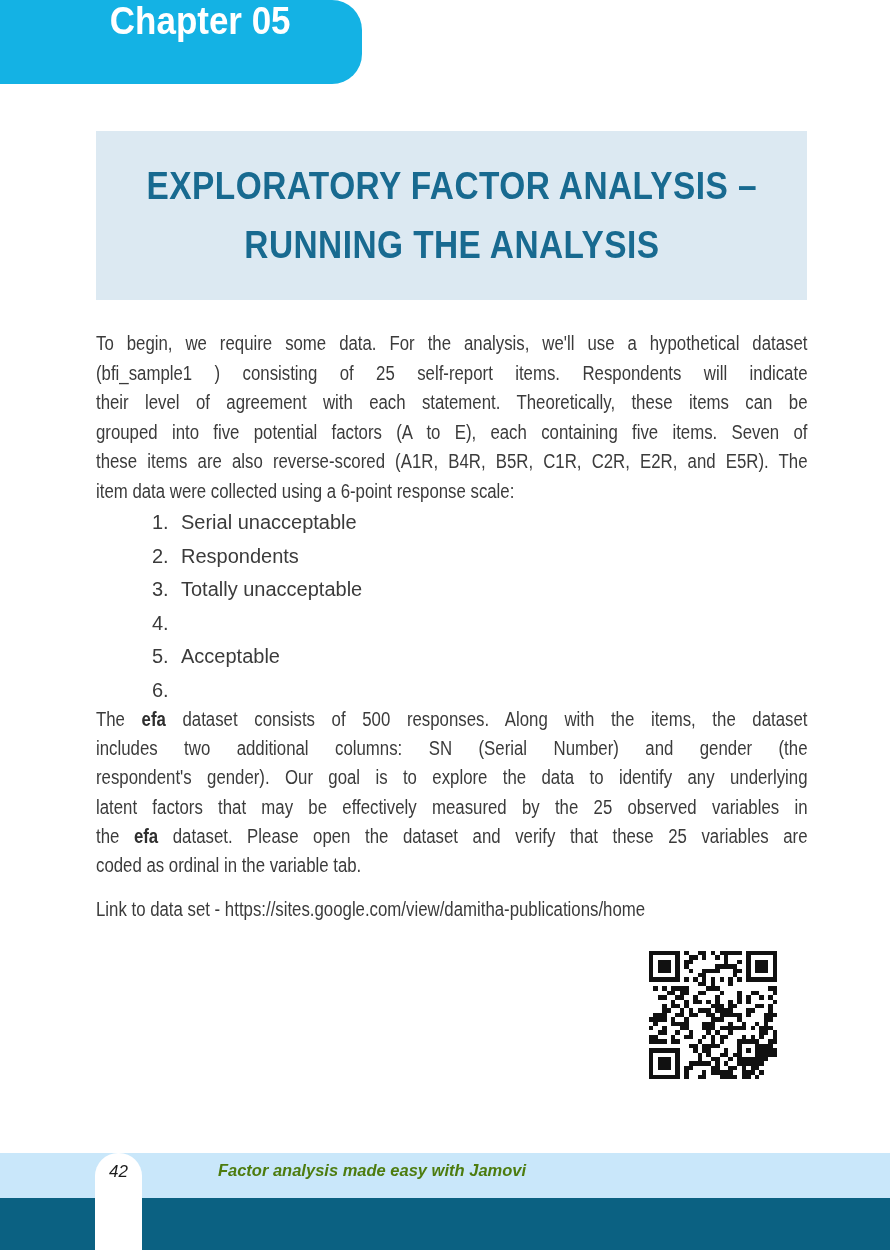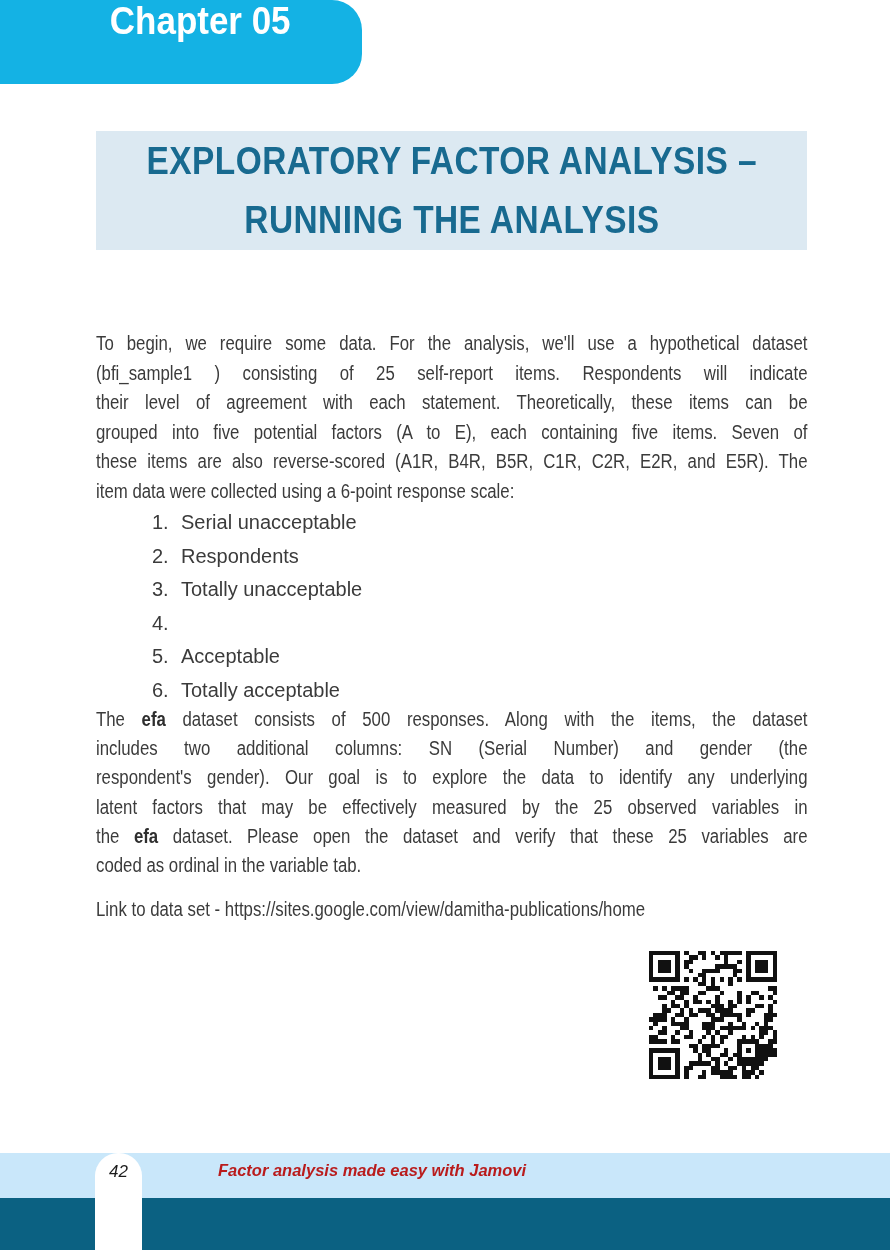--- a/index.html
+++ b/index.html
@@ -7,21 +7,21 @@
         font-family:"Liberation Sans",sans-serif;color:var(--c-body_text,#3b3b3b);}
 
   
   .chapter-tab{position:absolute;left:0;top:0;width:362px;height:84px;
     background:var(--c-cyan,#14b2e4);border-radius:0 30px 30px 0;
     display:flex;justify-content:center;padding-left:38px;box-sizing:border-box;}
   .chapter-tab span{color:#fff;font-weight:700;font-size:38px;letter-spacing:0;
     display:inline-block;transform:scaleX(.92);white-space:nowrap;}
 
   
-  .title-box{position:absolute;left:96px;top:131px;width:711px;height:119px;
+  .title-box{position:absolute;left:96px;top:131px;width:711px;height:169px;
     background:var(--c-title_box_bg,#dce9f2);
     display:flex;flex-direction:column;justify-content:center;align-items:center;}
   .title-box .tline{color:var(--c-title_text,#186a90);font-weight:700;font-size:38px;
     line-height:59px;white-space:nowrap;display:block;transform:scaleX(.88);letter-spacing:.5px;}
 
   
   .para{position:absolute;left:96px;width:847px;transform:scaleX(.84);transform-origin:0 0;
     font-size:20px;line-height:29.5px;}
   .para .pline{text-align:justify;text-align-last:justify;white-space:normal;}
   .para .pline.last{text-align-last:left;}
@@ -43,21 +43,21 @@
   
   .footer-light{position:absolute;left:0;top:1153px;width:890px;height:45px;
     background:var(--c-footer_light,#c9e7fa);}
   .footer-dark{position:absolute;left:0;top:1198px;width:890px;height:52px;
     background:var(--c-footer_dark,#0b6182);}
   .page-pill{position:absolute;left:95px;top:1153px;width:47px;height:125px;background:#fff;
     border-radius:23px 23px 0 0;display:flex;justify-content:center;align-items:flex-start;
     padding-top:9px;box-sizing:border-box;}
   .page-pill span{font-style:italic;font-size:17px;color:#1c1c1c;}
   .running-title{position:absolute;left:0;top:1161px;width:744px;text-align:center;
-    font-weight:700;font-style:italic;font-size:16.5px;color:#b91c1c;}
+    font-weight:700;font-style:italic;font-size:16.5px;color:#4d7c0f;}
 </style>
 </head>
 <body>
 
 <div class="page">
 
   <div class="chapter-tab">
     <span>Chapter 05</span>
   </div>
 
@@ -90,21 +90,20 @@
       </div>
       <div class="row">
         <span class="num">4.</span>
       </div>
       <div class="row">
         <span class="num">5.</span>
         <span>Acceptable</span>
       </div>
       <div class="row">
         <span class="num">6.</span>
-        <span>Totally acceptable</span>
       </div>
     </div>
 
   <div class="para" id="para-efa" style="top:705px;">
       <div class="pline">The <b>efa</b> dataset consists of 500 responses. Along with the items, the dataset</div>
       <div class="pline">includes two additional columns: SN (Serial Number) and gender (the</div>
       <div class="pline">respondent's gender). Our goal is to explore the data to identify any underlying</div>
       <div class="pline">latent factors that may be effectively measured by the 25 observed variables in</div>
       <div class="pline">the <b>efa</b> dataset. Please open the dataset and verify that these 25 variables are</div>
       <div class="pline last">coded as ordinal in the variable tab.</div>

